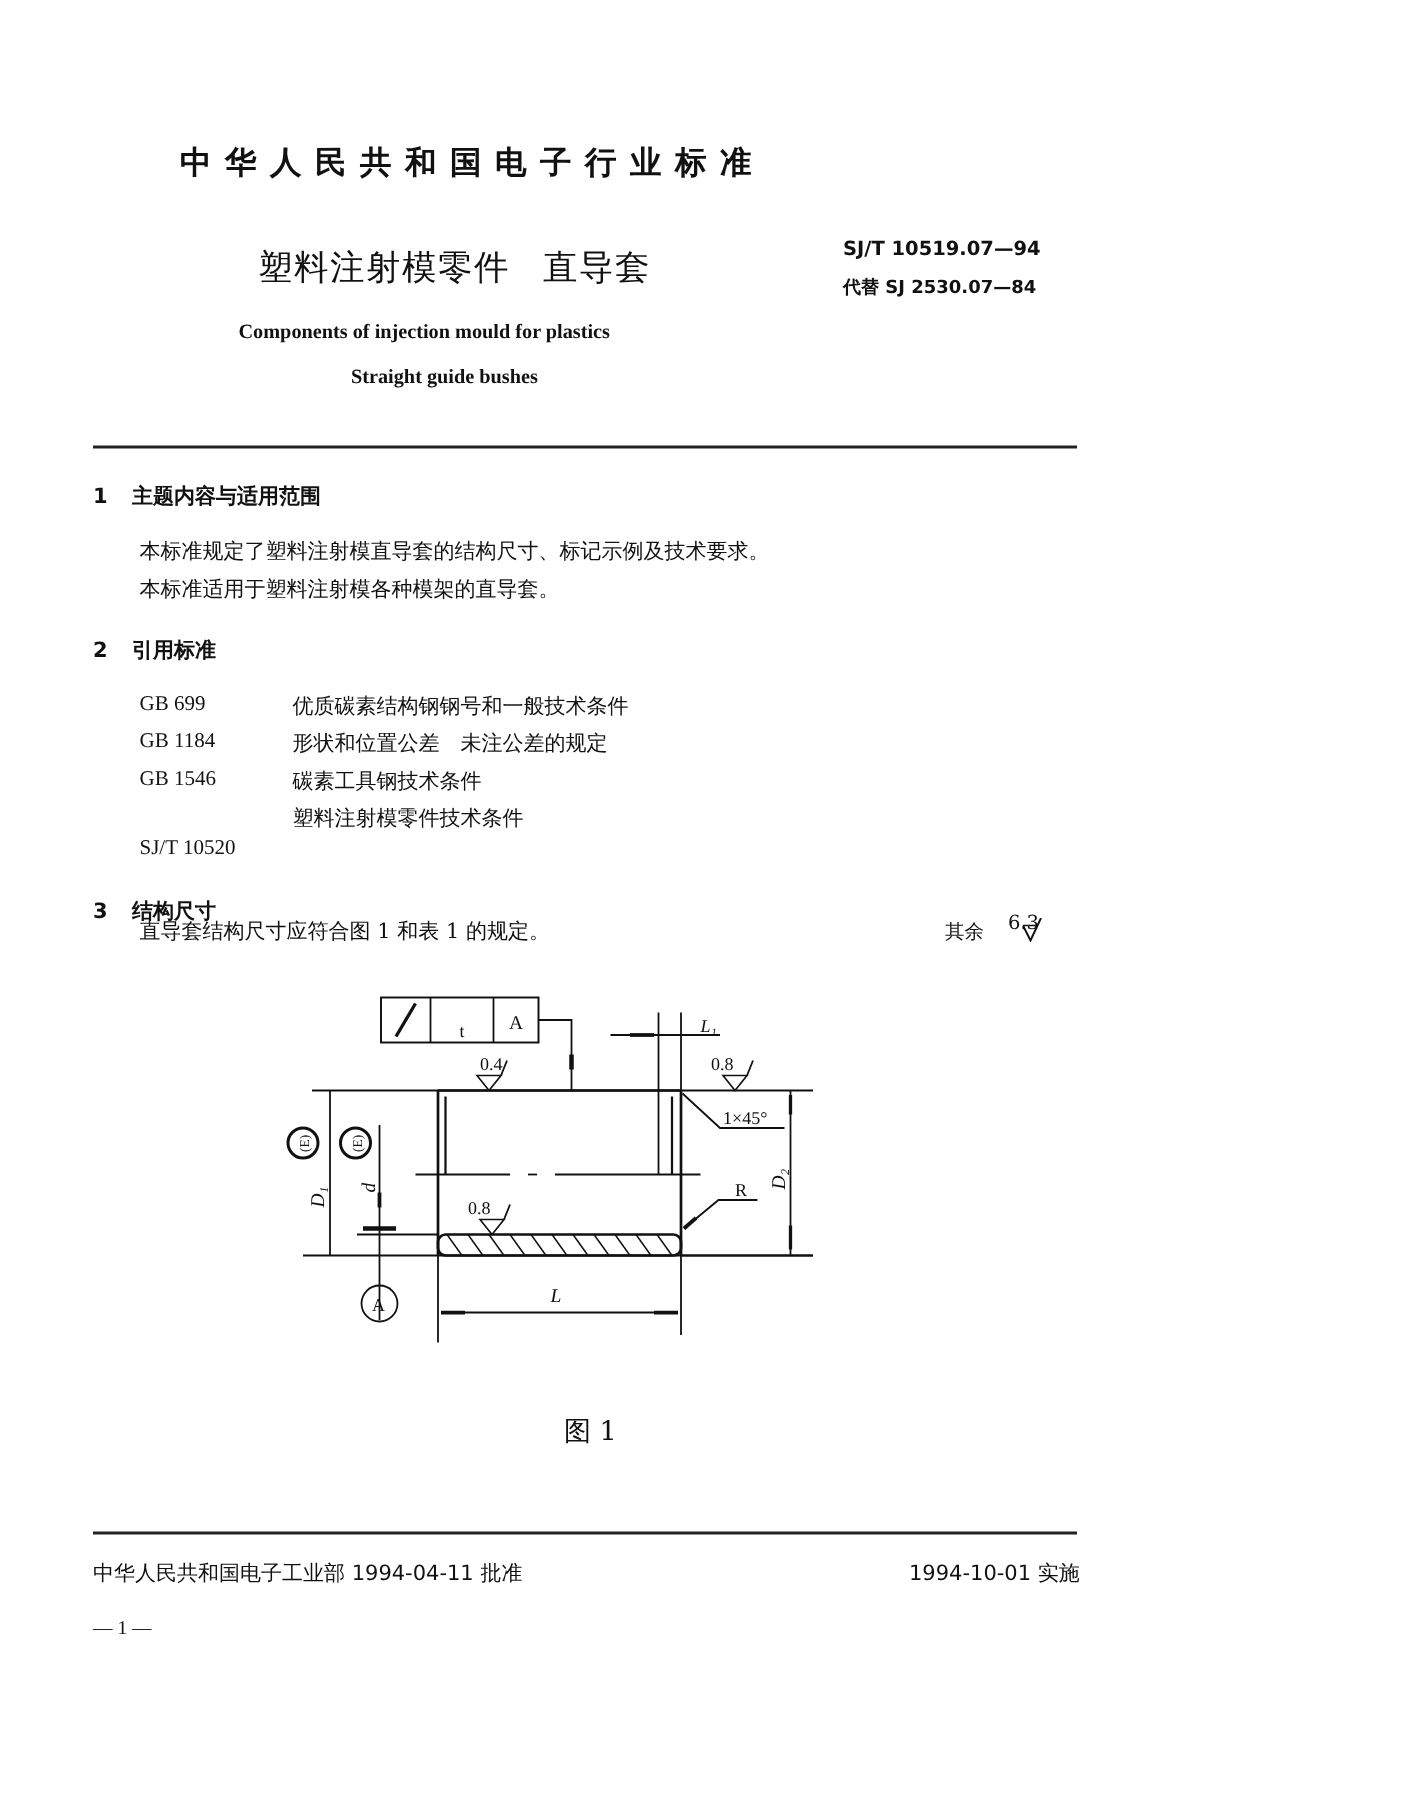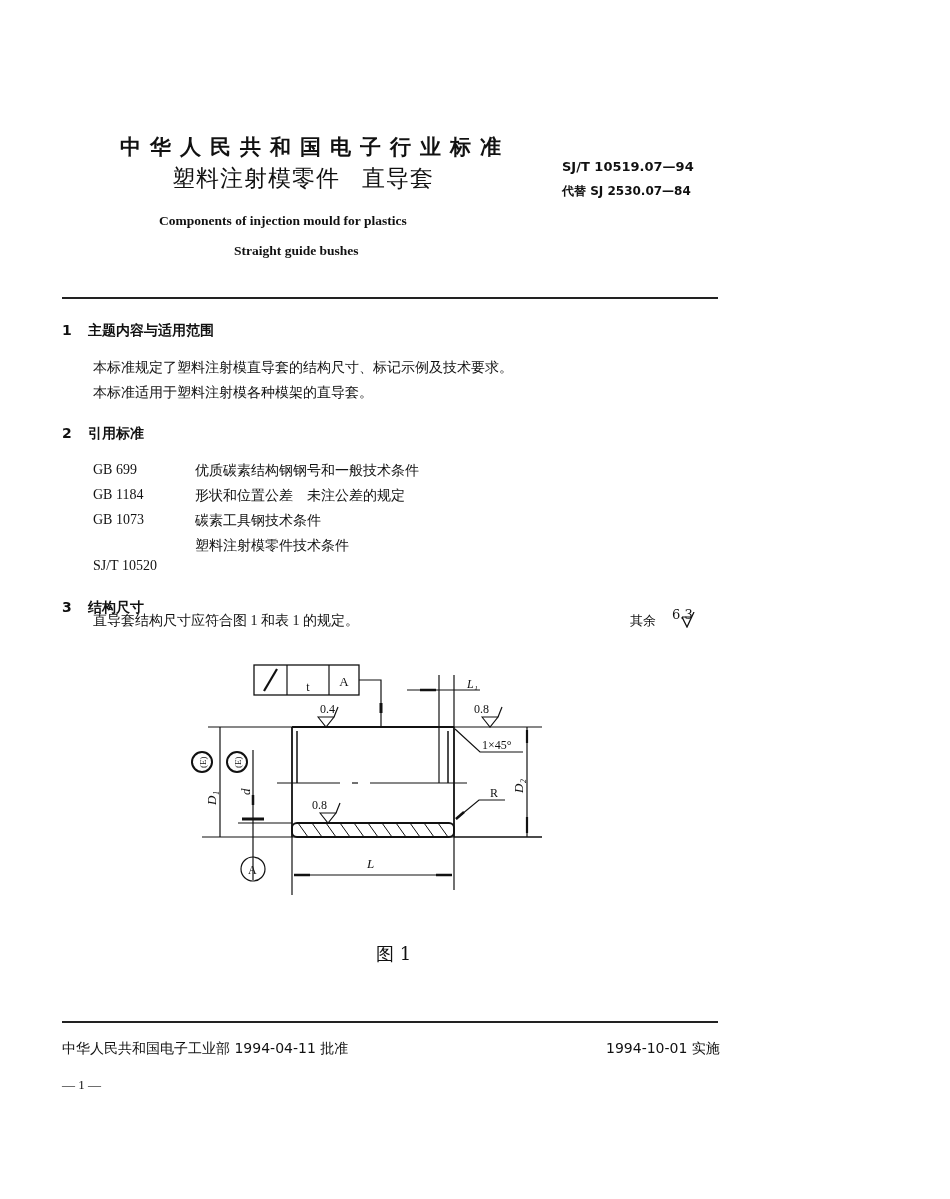--- a/index.html
+++ b/index.html
@@ -4,21 +4,21 @@
   <style>
     html, body { margin: 0; padding: 0; background: #ffffff; }
     body {
       width: 950px; height: 1199px; position: relative; overflow: hidden;
       color: #111; font-family: "DejaVu Serif", "Liberation Serif", serif;
     }
     .abs { position: absolute; white-space: nowrap; }
     .sans { font-family: "DejaVu Sans", "Liberation Sans", sans-serif; }
     .serif { font-family: "Liberation Serif", "DejaVu Serif", serif; }
 
-    .header-title { left: 120px; top: 94px; font-size: 21px; font-weight: bold; letter-spacing: 9px; margin-top: 39px; }
+    .header-title { left: 120px; top: 94px; font-size: 21px; font-weight: bold; letter-spacing: 9px; }
     .doc-title { left: 172px; top: 163px; font-size: 23px; letter-spacing: 1px; }
     .doc-title .gap { display: inline-block; width: 22px; }
     .std-no { left: 562px; top: 159px; font-size: 13px; font-weight: bold; text-align: center; }
     .std-rep { left: 562px; top: 183px; font-size: 12px; font-weight: bold; }
     .en-title { left: 159px; top: 213px; font-size: 13.5px; font-weight: bold; }
     .en-sub { left: 234px; top: 243px; font-size: 13.5px; font-weight: bold; }
 
     .rule { position: absolute; left: 62px; width: 656px; height: 2px; background: #222; }
 
     .sec-head { font-size: 14px; font-weight: bold; }
@@ -62,30 +62,30 @@
 <div class="abs sec-head sans" style="left:62px; top:425px;">
   <span class="num">2</span><span>引用标准</span>
 </div>
 
 <div class="abs ref-code serif" style="left:93px; top:462px;">GB 699</div>
 <div class="abs ref-title" style="left:195px; top:462px;">优质碳素结构钢钢号和一般技术条件</div>
 
 <div class="abs ref-code serif" style="left:93px; top:487px;">GB 1184</div>
 <div class="abs ref-title" style="left:195px; top:487px;">形状和位置公差　未注公差的规定</div>
 
-<div class="abs ref-code serif" style="left:93px; top:512px;">GB 1073</div>
+<div class="abs ref-code serif" style="left:93px; top:512px;">GB 1546</div>
 <div class="abs ref-title" style="left:195px; top:512px;">碳素工具钢技术条件</div>
 
 <div class="abs ref-code serif" style="left:93px; top:558px;text-align:right;">SJ/T 10520</div>
 <div class="abs ref-title" style="left:195px; top:537px;">塑料注射模零件技术条件</div>
 
 <div class="abs sec-head sans" style="left:62px; top:575px;margin-top:24px;">
   <span class="num">3</span><span>结构尺寸</span>
 </div>
-<div class="abs para" style="left:93px; top:612px;font-family:Liberation Serif, serif;">直导套结构尺寸应符合图 1 和表 1 的规定。</div>
+<div class="abs para" style="left:93px; top:612px;">直导套结构尺寸应符合图 1 和表 1 的规定。</div>
 
 <div class="abs rough-note">
   <span>其余</span><span style="position:relative; top:-6px; font-size:13px;margin-left:16px;">6.3</span><svg width="14" height="16" style="vertical-align:-3px; margin-left:-12px;">
       <path d="M1 5 L6 15 L13 0" fill="none" stroke="#111" stroke-width="1.3"></path>
       <line x1="1" y1="5" x2="10" y2="5" stroke="#111" stroke-width="1"></line>
     </svg>
 </div>
 
 <svg class="abs" style="left:180px; top:655px;" width="380" height="250" viewBox="0 0 380 250">
   <g stroke="#111" fill="none" stroke-width="1.2">

